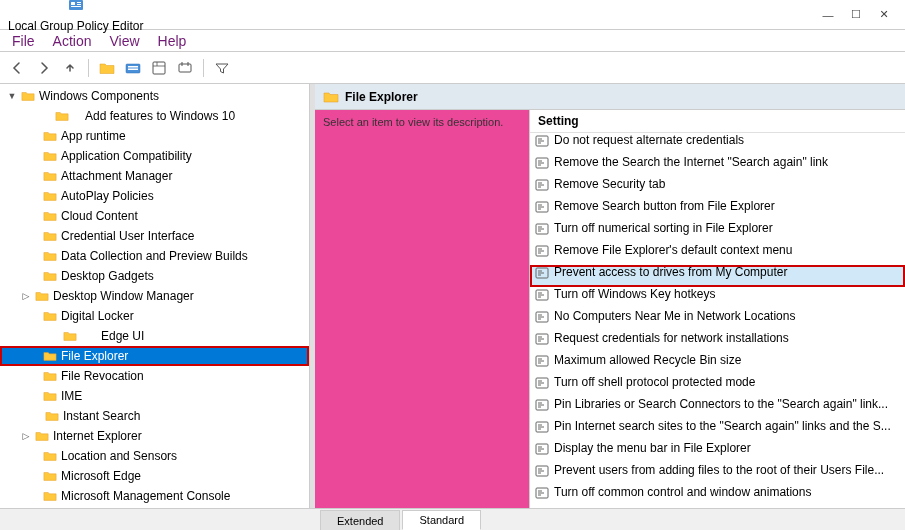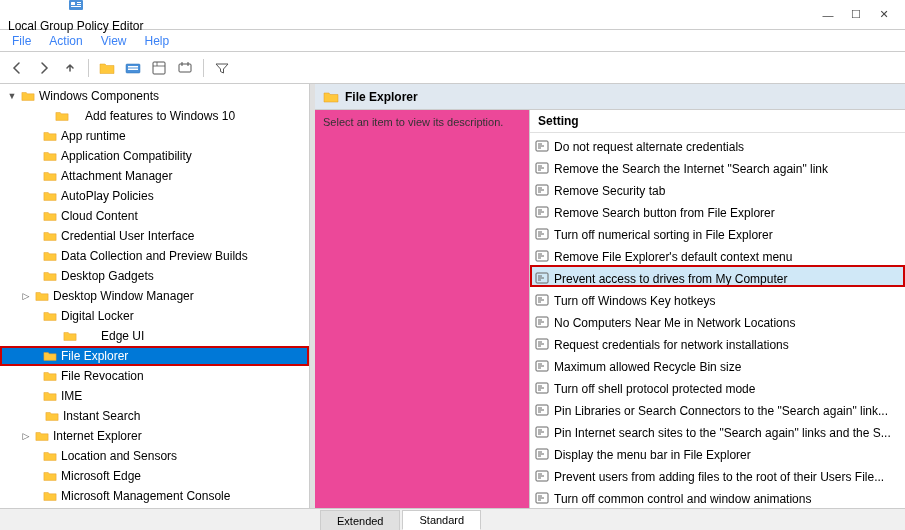--- a/index.html
+++ b/index.html
@@ -59,22 +59,22 @@
       display: flex;
       align-items: center;
       padding: 2px 4px;
       height: 22px;
       border-bottom: 1px solid #ccc;
       gap: 2px;
     }
     .menu-item {
       padding: 2px 8px;
       cursor: pointer;
-      font-size: 12px;
-      color: #3b82f6;
+      font-size: 14px;
+      color: #701a75;
     }
 
     
     .toolbar {
       background: #fff;
       display: flex;
       align-items: center;
       padding: 3px 6px;
       height: 32px;
       border-bottom: 1px solid #ccc;
@@ -215,21 +215,21 @@
       font-weight: 600;
       border-bottom: 1px solid #e0e0e0;
       background: #fff;
     }
     .settings-list {
       flex: 1;
       overflow-y: auto;
     }
     .setting-row {
       display: flex;
-      align-items: flex-end;
+      align-items: flex-start;
       height: 22px;
       padding: 0 4px;
       cursor: pointer;
       border-bottom: 1px solid transparent;
     }
     .setting-row.highlighted {
       background: #d0e8f7;
       outline: 2px solid #cc0000;
       outline-offset: -2px;
     }

